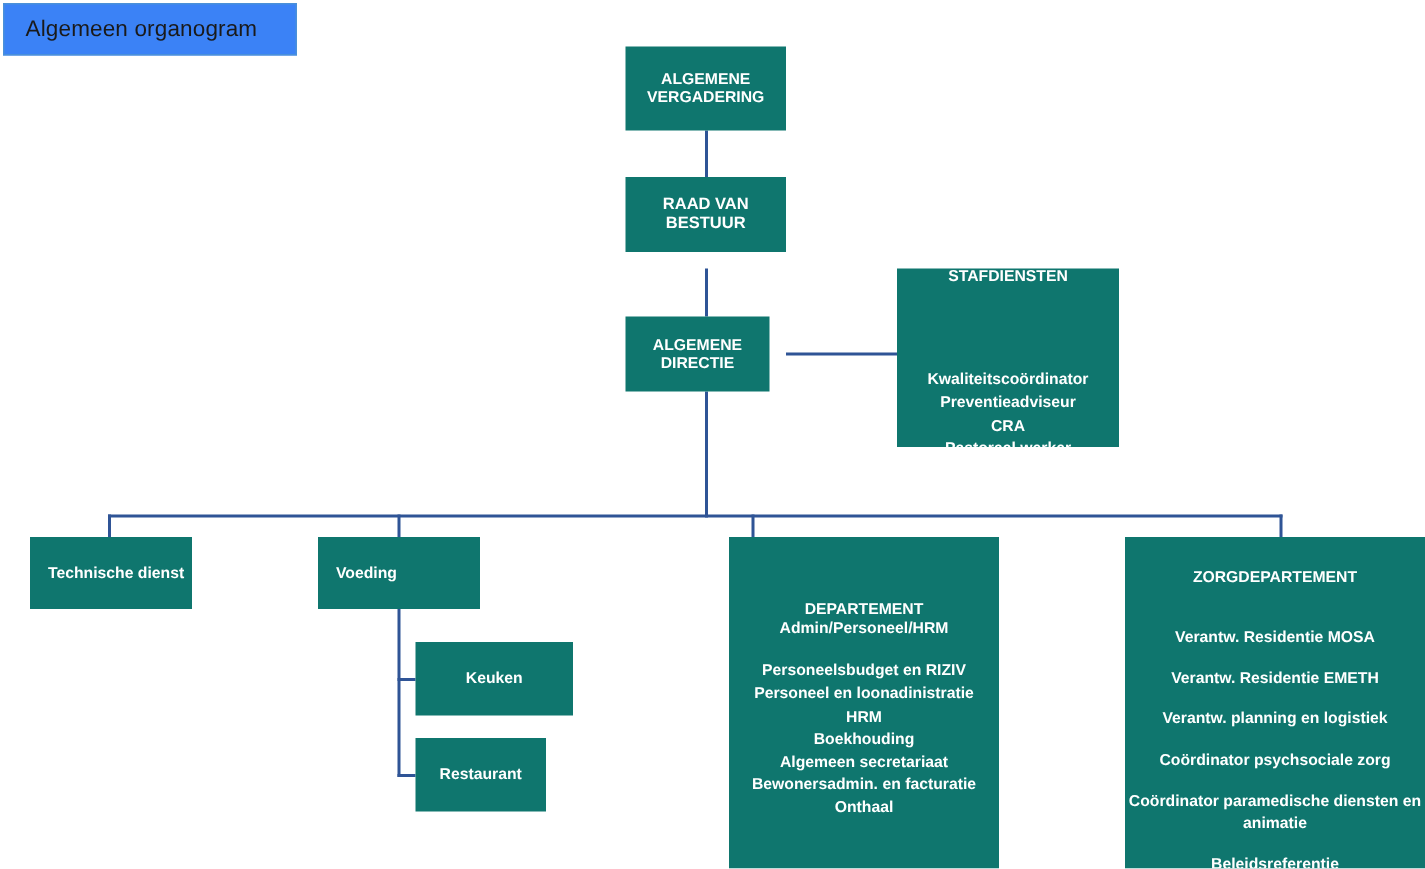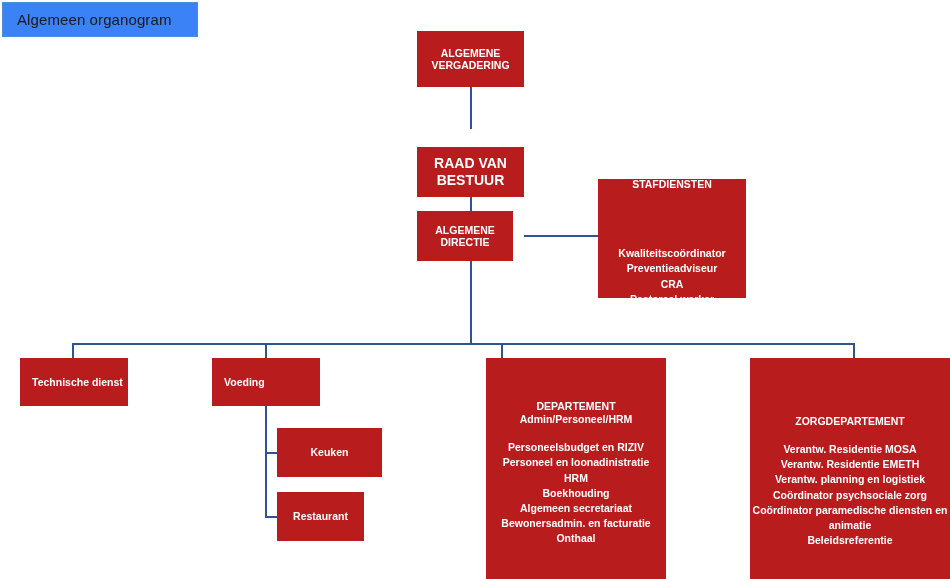--- a/index.html
+++ b/index.html
@@ -34,21 +34,21 @@
     align-items: center;
     padding-left: 14px;
     color: #1a1a1a;
     font-size: 15px;
     letter-spacing: .1px;
   }
 
   
   .node {
     position: absolute;
-    background: #b91c1c;
+    background: #0f766e;
     box-sizing: border-box;
     color: #ffffff;
     font-weight: bold;
     display: flex;
     flex-direction: column;
     overflow: hidden;
   }
   .node.center {
     align-items: center;
     justify-content: center;
@@ -72,42 +72,42 @@
     text-align: center;
     width: 100%;
   }
   .node-list li {
     font-weight: bold;
     line-height: 1.45;
   }
 
   
   #n-av   { left: 417px; top: 31px;  width: 107px; height: 56px;  font-size: 10.5px; }
-  #n-rvb  { left: 417px; top: 147px; width: 107px; height: 50px;  font-size: 14px; }
+  #n-rvb  { left: 417px; top: 118px; width: 107px; height: 50px;  font-size: 11px; }
   #n-ad   { left: 417px; top: 211px; width: 96px; height: 50px;  font-size: 10.5px; }
 
   #n-staf { left: 598px; top: 179px; width: 148px; height: 119px; font-size: 10.5px;
             padding-top: 8px; gap: 44px; }
   #n-staf .node-list { margin-top: 12px; }
   #n-staf .node-list li { font-size: 10.5px; }
 
   #n-tech { left: 20px;  top: 358px; width: 108px; height: 48px;  font-size: 10.5px; }
   #n-voed { left: 212px; top: 358px; width: 108px; height: 48px;  font-size: 10.5px; }
   #n-keuk { left: 277px; top: 428px; width: 105px; height: 49px;  font-size: 10.5px; }
   #n-rest { left: 277px; top: 492px; width: 87px; height: 49px;  font-size: 10.5px; }
 
   #n-dep  { left: 486px; top: 358px; width: 180px; height: 221px; font-size: 10.5px;
             padding-top: 10px; }
   #n-dep .node-list { margin-top: 15px; }
   #n-dep .node-list li { font-size: 10.5px; }
 
   #n-zorg { left: 750px; top: 358px; width: 200px; height: 221px; font-size: 10.5px;
             padding-top: 26px; }
   #n-zorg .node-list { margin-top: 15px; }
-  #n-zorg .node-list li { font-size: 10.5px; }
+  #n-zorg .node-list li { font-size: 10.5px; margin-top: 12px; }
 
   
   .conn {
     position: absolute;
     background: #2f5496;
   }
   .conn.v { width: 2px; }
   .conn.h { height: 2px; }
 </style>
 </head>

